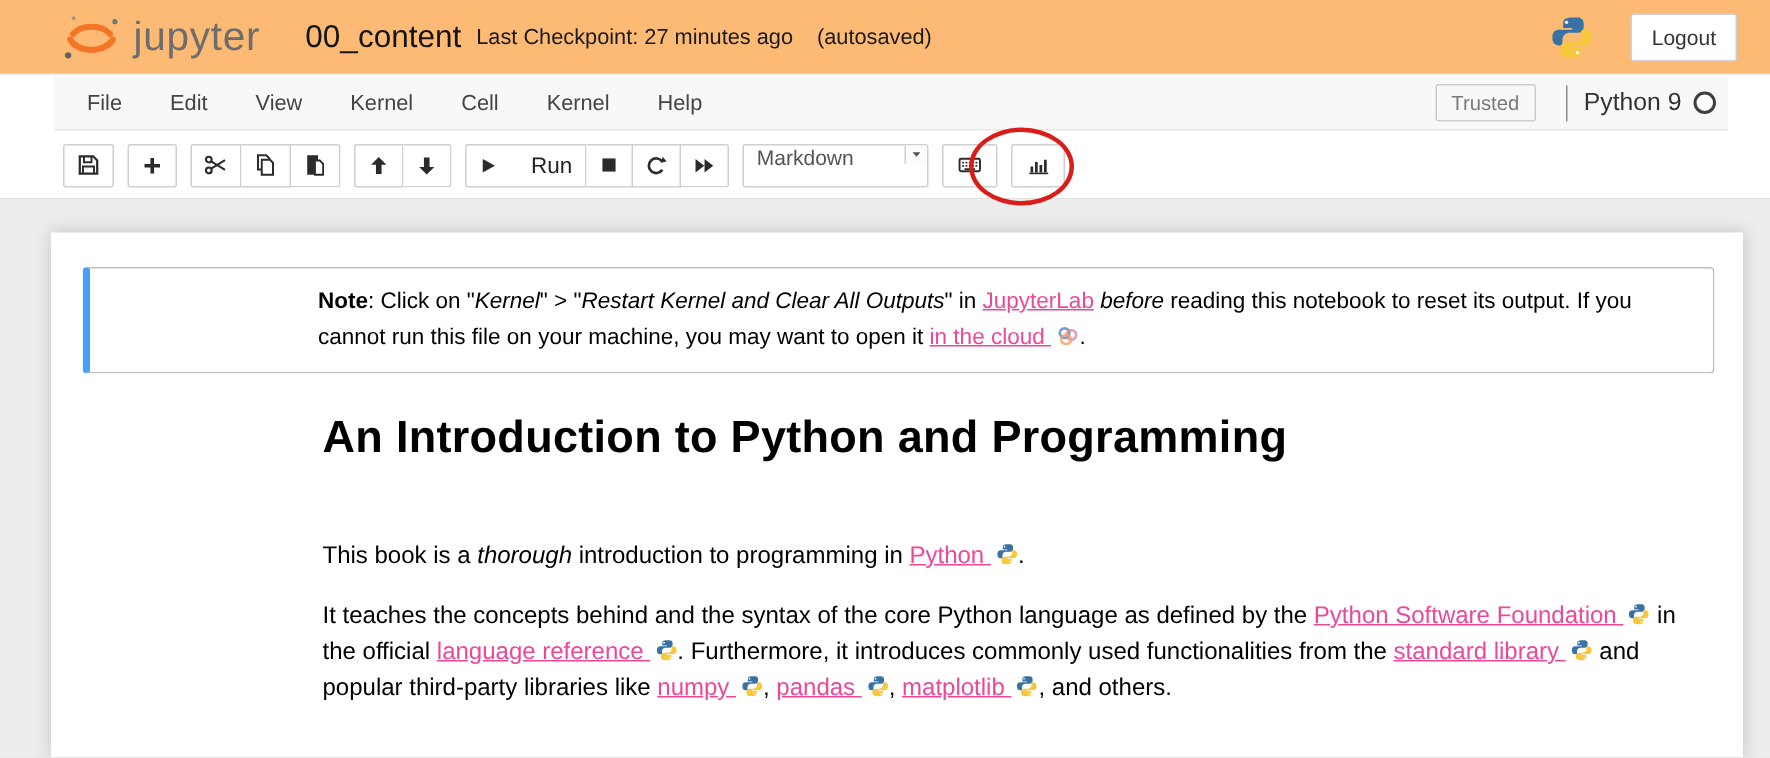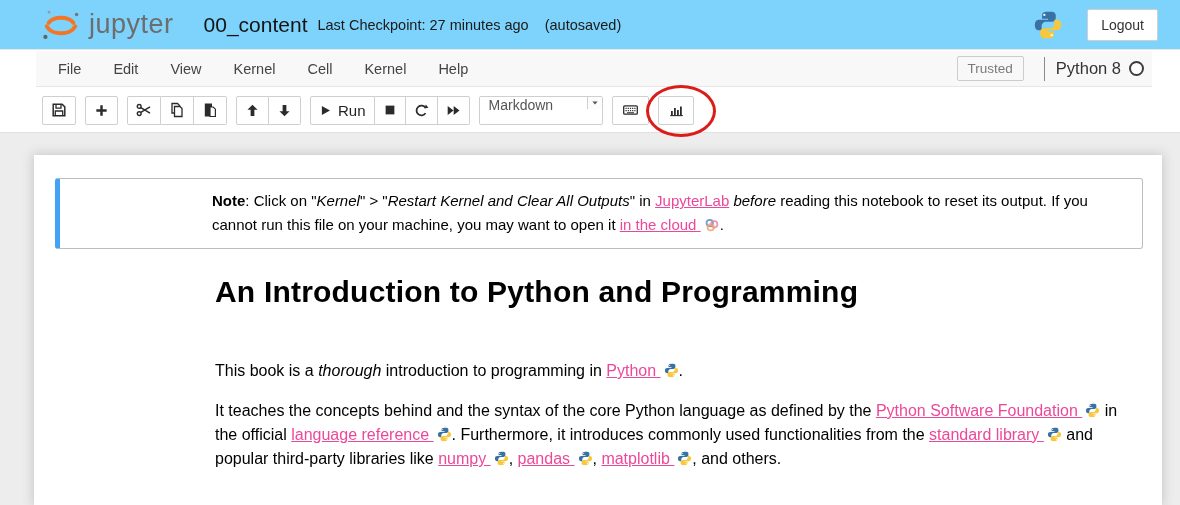--- a/index.html
+++ b/index.html
@@ -1,38 +1,38 @@
 <!DOCTYPE html>
 <html><head>
 <meta charset="utf-8">
 <style>
   html,body{margin:0;padding:0;background:#d8d8d8;font-family:"Liberation Sans",sans-serif;}
   #frame{position:relative;width:1180px;height:505px;background:#fff;overflow:hidden;margin:0 auto;}
   
-  .header{position:absolute;left:0;top:0;width:1180px;height:50px;background:#7dd3fc;border-bottom:1px solid #e7e7e7;display:flex;align-items:center;box-sizing:border-box;}
+  .header{position:absolute;left:0;top:0;width:1180px;height:50px;background:#fdba74;border-bottom:1px solid #e7e7e7;display:flex;align-items:center;box-sizing:border-box;}
   .jlogo{margin-left:38px;flex:0 0 auto;}
   .logo-text{font-size:27px;color:#6d6d6d;margin-left:5px;letter-spacing:.5px;}
   .nb-title{margin-left:30px;font-size:21px;color:#141414;cursor:text;}
   .checkpoint{margin-left:10px;font-size:14.5px;color:#1a1a1a;}
   .autosaved{margin-left:16px;font-size:14.5px;color:#1a1a1a;}
   .header-right{margin-left:auto;display:flex;align-items:center;gap:24px;margin-right:22px;}
   .logout-btn{border:1px solid #cfcfcf;border-radius:2px;background:#fff;padding:7px 13px;font-size:14px;color:#333;cursor:pointer;}
   
   .navbar{position:absolute;left:36px;top:51px;width:1116px;height:36px;background:#f8f8f8;border-bottom:1px solid #e7e7e7;display:flex;align-items:center;box-sizing:border-box;}
   .menu-item{padding:0 16px;font-size:14.5px;color:#444;line-height:36px;cursor:pointer;}
   .menu-item:first-child{margin-left:6px;}
   .nav-right{margin-left:auto;display:flex;align-items:center;padding-right:8px;}
   .trusted{border:1px solid #ccc;border-radius:2px;color:#7a7a7a;font-size:13.5px;padding:4px 10px;background:#f8f8f8;}
   .kdivider{width:1px;height:24px;background:#8a8a8a;margin:0 11px 0 20px;}
   .kernel-name{font-size:16.5px;color:#333;}
   .kernel-circle{width:11px;height:11px;border:2.2px solid #3e3e3e;border-radius:50%;margin-left:8px;background:#fff;}
   
   .toolbar{position:absolute;left:0;top:88px;width:1180px;height:45px;background:#fff;border-bottom:1px solid #e0e0e0;display:flex;align-items:center;padding-left:42px;box-sizing:border-box;gap:9px;}
   .btn-group{display:flex;}
-  .tbtn{height:29px;min-width:31px;padding:0 8px;background:#fff;border:1px solid #cfcfcf;display:flex;align-items:center;justify-content:center;gap:6px;color:#2b2b2b;box-sizing:border-box;cursor:pointer;border-radius:0;}
+  .tbtn{height:29px;min-width:31px;padding:0 8px;background:#fff;border:1px solid #cfcfcf;display:flex;align-items:center;justify-content:center;gap:22px;color:#2b2b2b;box-sizing:border-box;cursor:pointer;border-radius:0;}
   .btn-group .tbtn:first-child{border-radius:2px 0 0 2px;}
   .btn-group .tbtn:last-child{border-radius:0 2px 2px 0;}
   .btn-group .tbtn:only-child{border-radius:2px;}
   .btn-group .tbtn + .tbtn{border-left:none;}
   .tbtn svg{display:block;}
   .run-label{font-size:15px;color:#222;}
   .cell-select{height:29px;width:124px;border:1px solid #cfcfcf;background:#fff;display:flex;align-items:flex-start;box-sizing:border-box;border-radius:2px;cursor:pointer;}
   .cell-select .val{flex:1;font-size:14px;color:#555;display:flex;align-items:center;padding-left:9px;}
   .select-arrow{width:14px;border-left:1px solid #cfcfcf;display:flex;align-items:center;justify-content:center;background:#fcfcfc;}
   .red-annotation{position:absolute;left:646px;top:85px;width:64px;height:46px;border:3px solid #da1d18;border-radius:50%;pointer-events:none;z-index:6;}
@@ -146,21 +146,21 @@
     <span class="menu-item">File</span>
     <span class="menu-item">Edit</span>
     <span class="menu-item">View</span>
     <span class="menu-item">Kernel</span>
     <span class="menu-item">Cell</span>
     <span class="menu-item">Kernel</span>
     <span class="menu-item">Help</span>
     <div class="nav-right">
       <span class="trusted">Trusted</span>
       <span class="kdivider"></span>
-      <span class="kernel-name">Python 8</span>
+      <span class="kernel-name">Python 9</span>
       <span class="kernel-circle"></span>
     </div>
   </div>
 
   <div class="toolbar">
     <div class="btn-group">
         <button class="tbtn">
           <svg width="16" height="16">
             <use href="#ic-save"></use>
           </svg>

